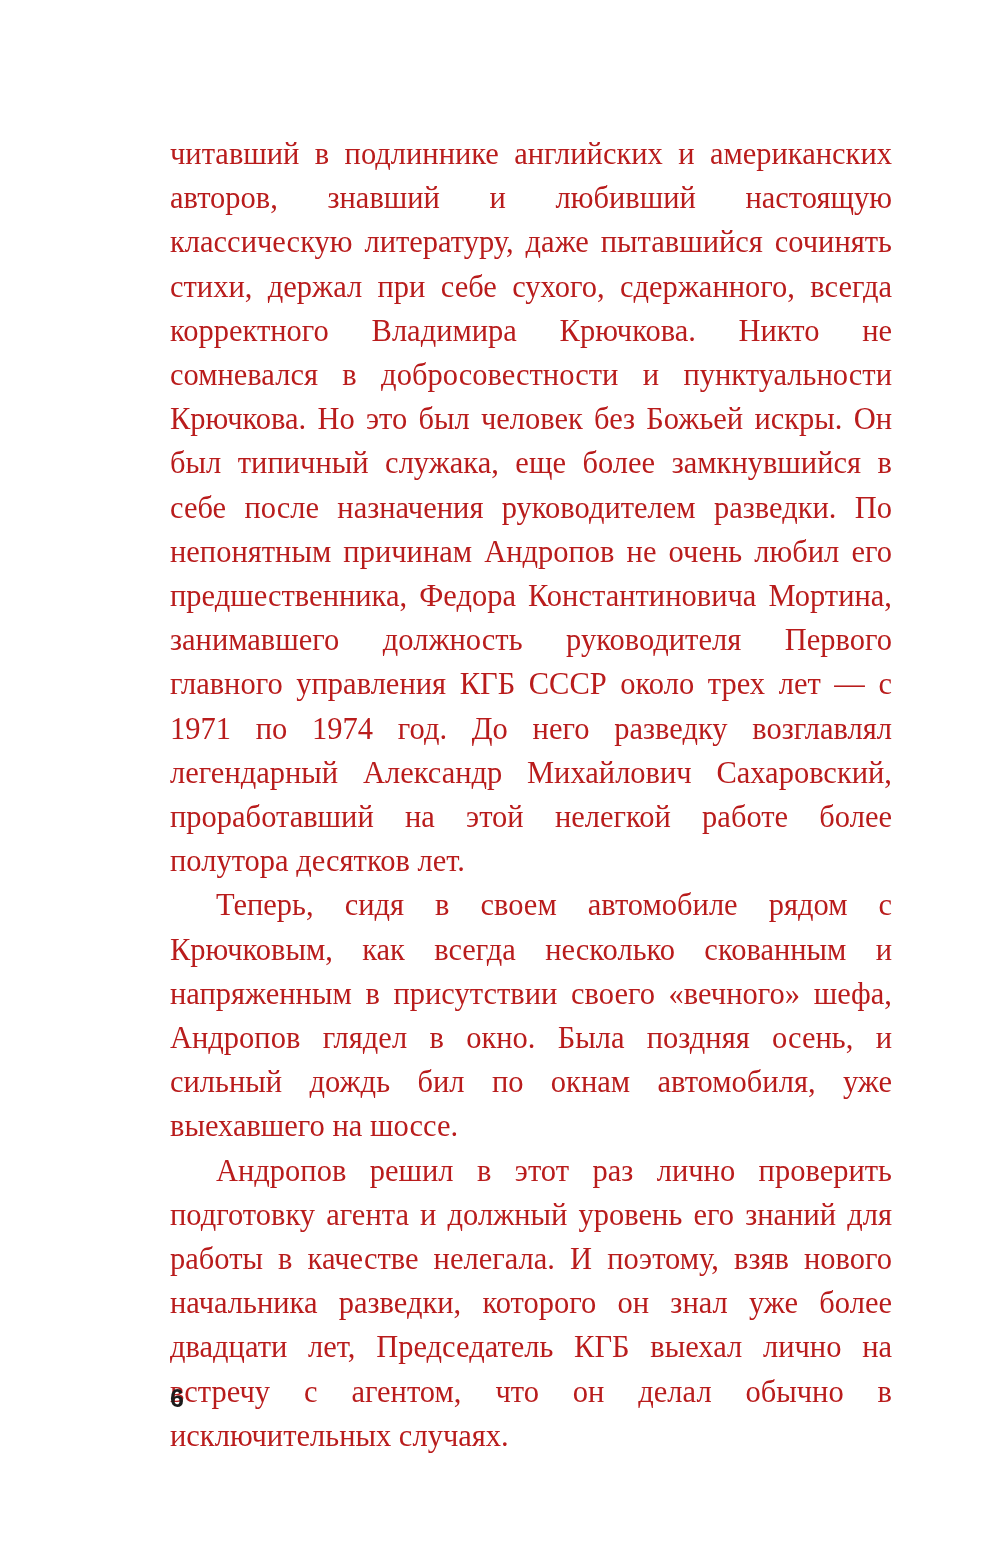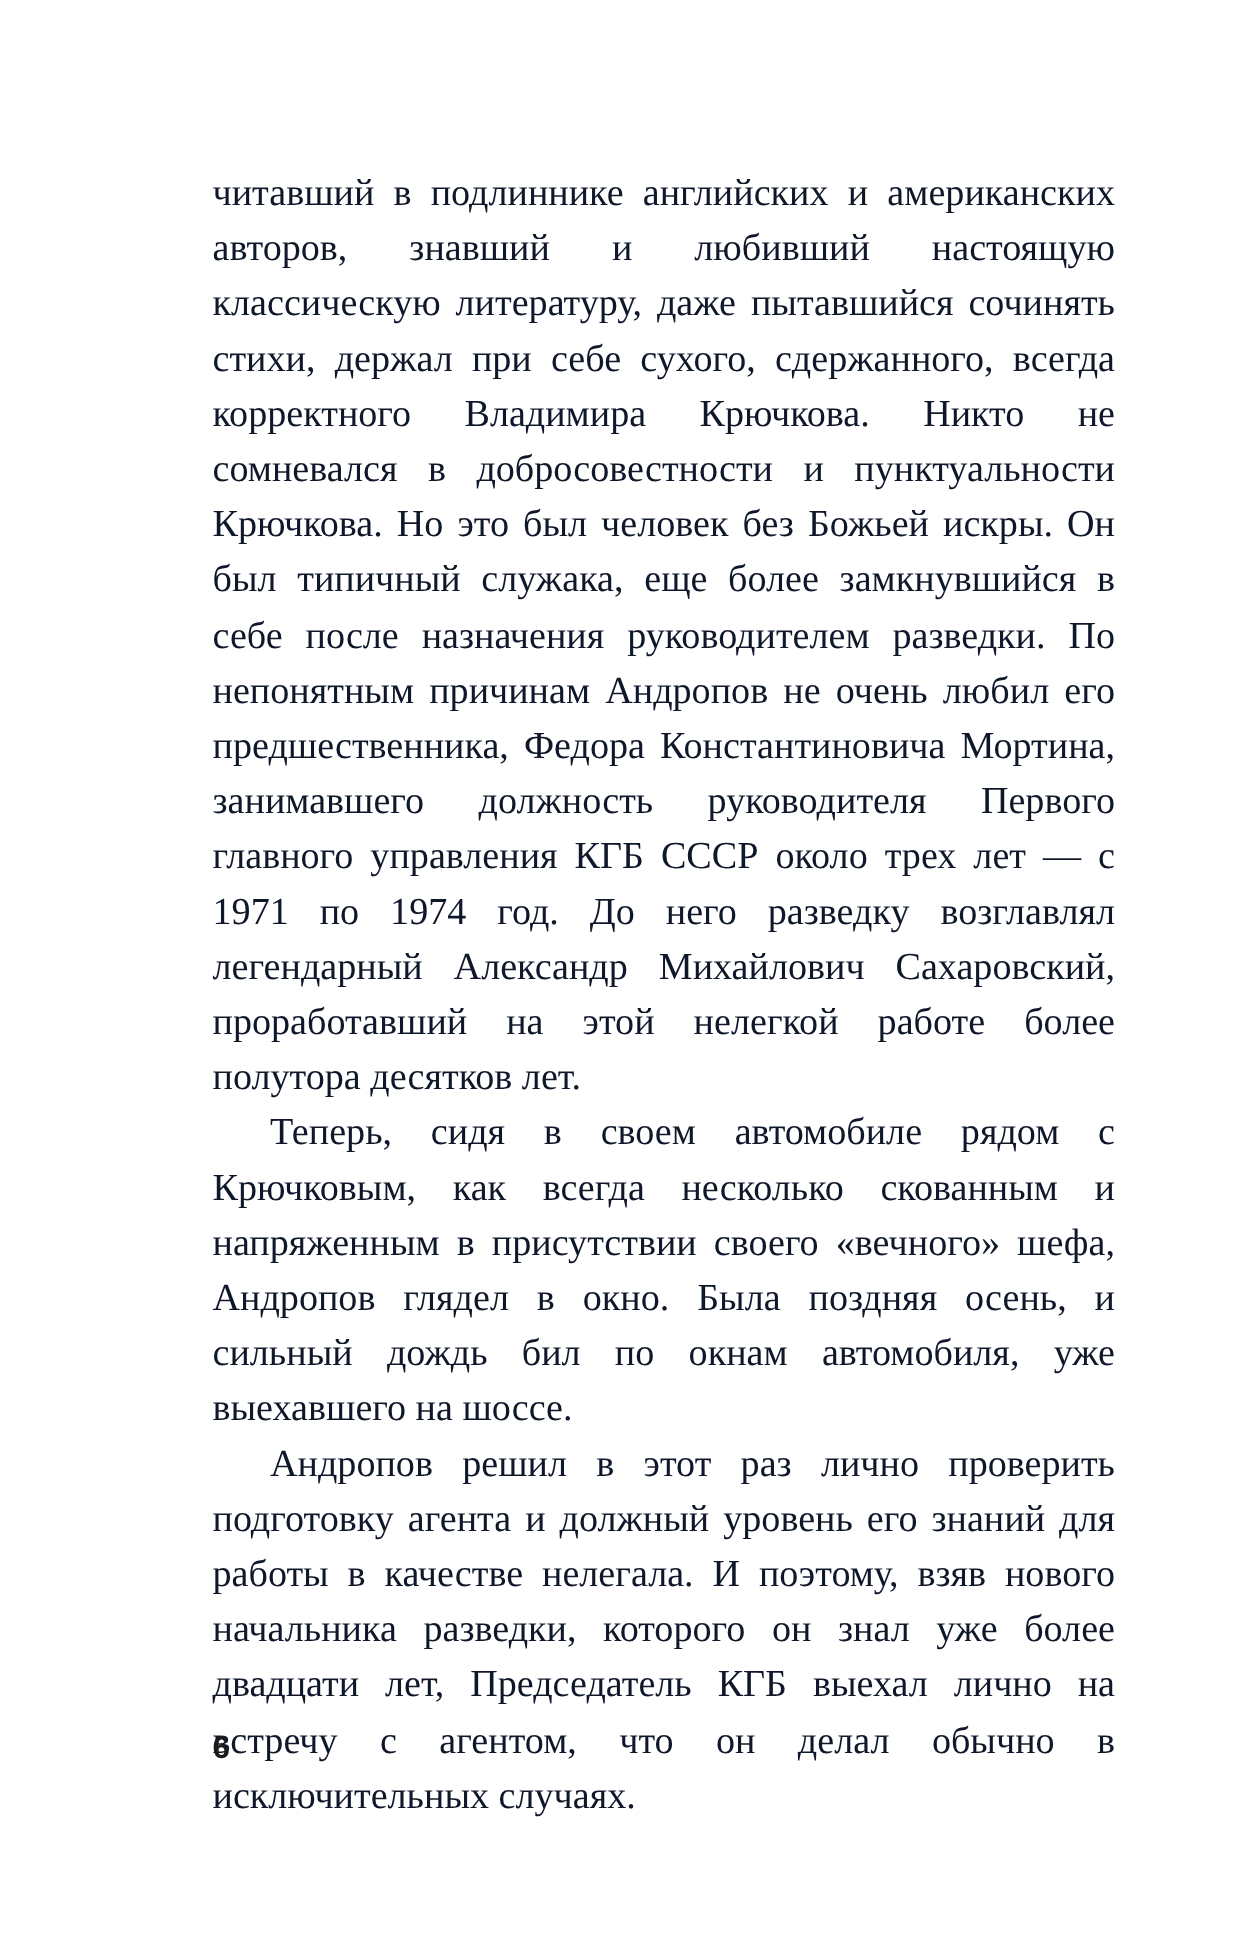--- a/index.html
+++ b/index.html
@@ -19,21 +19,21 @@
     position: absolute;
     left: 170px;
     top: 132px;
     width: 722px;
   }
   .para {
     margin: 0;
     font-family: "Liberation Serif", "DejaVu Serif", serif;
     font-size: 30.5px;
     line-height: 44.2px;
-    color: #0f172a;
+    color: #b91c1c;
     text-align: justify;
     text-justify: inter-word;
     hyphens: manual;
     -webkit-hyphens: manual;
   }
   .para.first {
     text-indent: 0;
   }
   .para.indent {
     text-indent: 46px;

